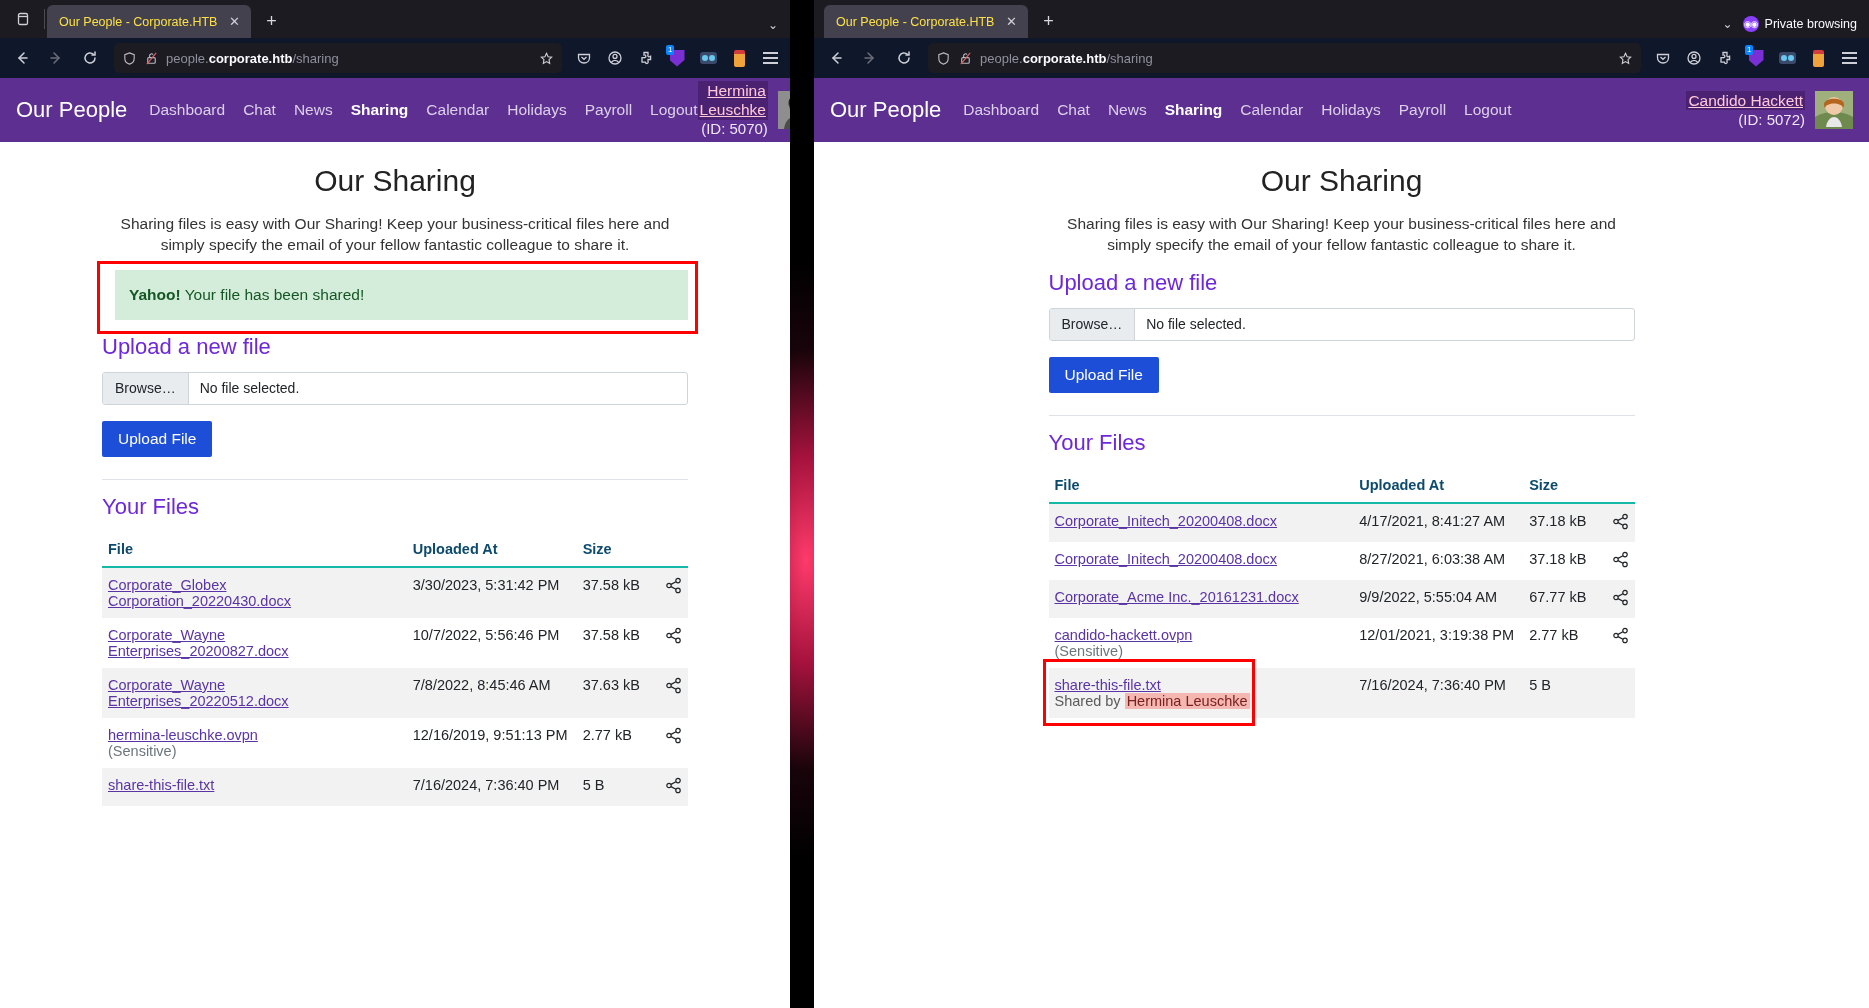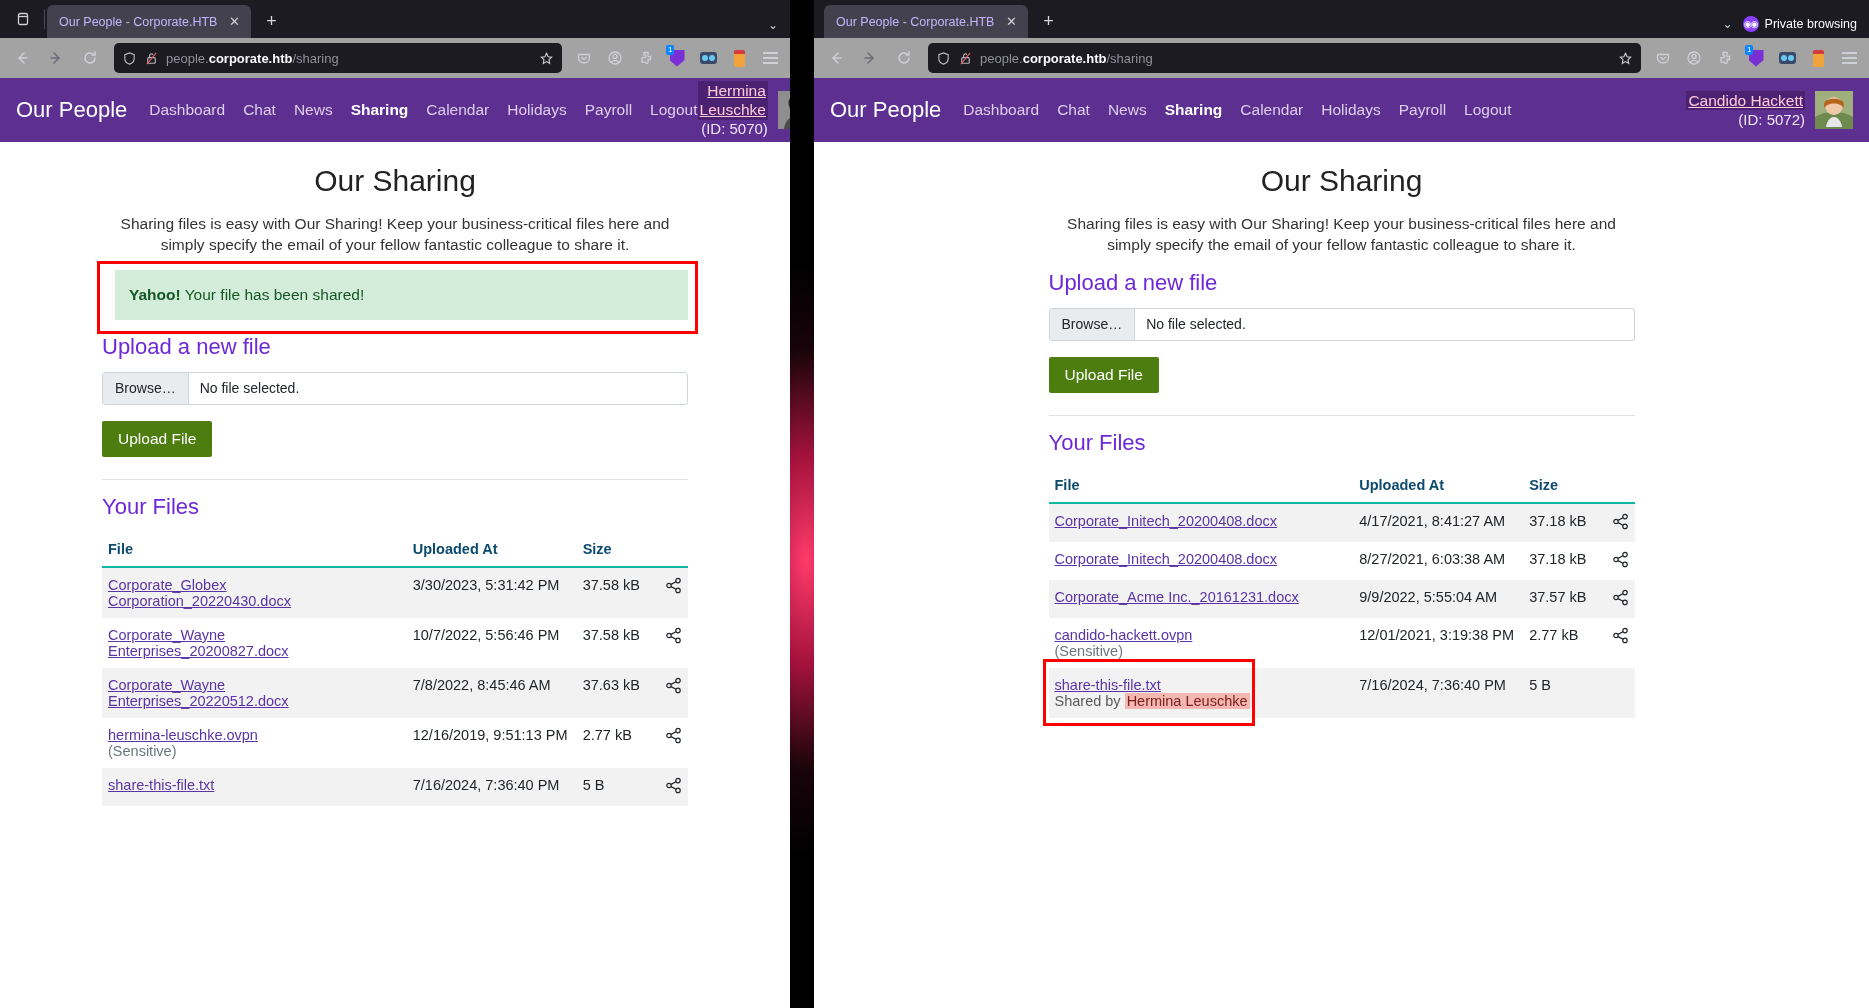--- a/index.html
+++ b/index.html
@@ -32,36 +32,36 @@
   .tabstrip { height: 38px; background: #1c1b22; display: flex; align-items: flex-end;
               padding: 0 4px; position: relative; flex: 0 0 38px; }
   .tab-tool { width: 38px; height: 38px; display: flex; align-items: center; justify-content: center; }
   .tab-tool svg { width: 16px; height: 16px; }
   .vsep { width: 1px; height: 20px; background: #4a4954; margin: 0 2px 9px 2px; }
   .tab {
     height: 33px; background: #42414d; border-radius: 6px 6px 0 0;
     display: flex; align-items: center; gap: 8px; padding: 0 8px 0 12px;
     min-width: 180px; max-width: 240px;
   }
-  .tab-title { color: #c4b5fd; font-size: 12.5px; white-space: nowrap;
+  .tab-title { color: #fde047; font-size: 12.5px; white-space: nowrap;
                overflow: hidden; text-overflow: ellipsis; }
   .tab-close { width: 18px; height: 18px; display: flex; align-items: center;
                justify-content: center; color: #cfcfd8; font-size: 13px; flex: 0 0 18px; }
   .newtab { width: 28px; height: 28px; margin: 0 0 3px 6px; display: flex;
             align-items: center; justify-content: center; color: #d8d8e0; font-size: 18px; font-weight: 300; }
   .tabstrip-right { margin-left: auto; display: flex; align-items: center; gap: 10px;
                     padding: 0 8px 6px 0; }
   .chev { color: #cfcfd8; font-size: 12px; }
   .privlabel { display: flex; align-items: center; gap: 6px; color: #fbfbfe; font-size: 12.5px; white-space: nowrap; }
   .mask-ico { width: 16px; height: 16px; border-radius: 50%; background: #8a3ffc;
               display: flex; align-items: center; justify-content: center; }
   .mask-ico span { color: #fff; font-size: 9px; letter-spacing: -1px; }
 
   
-  .navbar { height: 40px; background: #a3a3a3; display: flex; align-items: center;
+  .navbar { height: 40px; background: #0f172a; display: flex; align-items: center;
             gap: 2px; padding: 12px 6px; flex: 0 0 40px; }
   .navbtn { width: 32px; height: 30px; display: flex; align-items: center;
             justify-content: center; color: #cfcfd8; border-radius: 4px; }
   .navbtn.disabled { color: #6e6d78; }
   .navbtn svg { width: 16px; height: 16px; }
   .urlbar { flex: 1; height: 30px; background: #1c1b22; border-radius: 5px;
             display: flex; align-items: center; gap: 7px; padding: 0 8px; margin: 0 6px; }
   .url-text { flex: 1; font-size: 13px; color: #8f8f9d; white-space: nowrap; overflow: hidden; }
   .url-text b { color: #fbfbfe; font-weight: 700; }
   .url-ico { width: 15px; height: 15px; color: #b9b9c4; display: flex; align-items: center; justify-content: center; }
@@ -115,21 +115,21 @@
   .redbox { position: absolute; border: 3px solid #ff0000; pointer-events: none; }
 
   h2.sub { font-size: 22px; font-weight: 400; color: #6d28d9; margin: 14px 0 12px; }
 
   .fileinput { display: flex; border: 1px solid #ced4da; border-radius: 3px;
                height: 33px; overflow: hidden; background: #fff; }
   .browse { background: #e9ecef; border-right: 1px solid #ced4da; font-size: 14px;
             color: #212529; display: flex; align-items: center; padding: 0 12px; white-space: nowrap; }
   .nofile { display: flex; align-items: center; padding: 0 11px; font-size: 14px; color: #212529; }
 
-  .btn-upload { display: inline-block; background: #4d7c0f; color: #fff; font-size: 15.5px;
+  .btn-upload { display: inline-block; background: #1d4ed8; color: #fff; font-size: 15.5px;
                 border: none; padding: 9px 16px; margin-top: 16px; border-radius: 2px; cursor: pointer; }
 
   .hr { border-top: 1px solid #dee2e6; margin: 22px 0 0; }
 
   table.files { width: 100%; border-collapse: collapse; margin-top: 6px; }
   table.files th { text-align: left; font-size: 14.5px; color: #0c4a6e; font-weight: 700;
                    padding: 9px 6px; border-bottom: 2px solid #14b8a6; }
   table.files td { font-size: 14.5px; color: #212529; padding: 9px 6px; vertical-align: top; }
   table.files tbody tr:nth-child(odd) { background: #f2f2f2; }
   table.files a { color: #5a34a5; text-decoration: underline; word-break: break-word; }
@@ -559,21 +559,21 @@
                 <td class="col-act"><span class="share-ico"><svg viewBox="0 0 17 17" fill="none" stroke="currentColor" stroke-width="1.2">
                         <circle cx="13" cy="3.6" r="2.2"></circle>
                         <circle cx="4" cy="8.5" r="2.2"></circle>
                         <circle cx="13" cy="13.4" r="2.2"></circle>
                         <path d="M6 7.4l5-2.7M6 9.6l5 2.7"></path>
                       </svg></span></td>
               </tr>
               <tr>
                 <td><a>Corporate_Acme Inc._20161231.docx</a></td>
                 <td>9/9/2022, 5:55:04 AM</td>
-                <td>37.57 kB</td>
+                <td>67.77 kB</td>
                 <td class="col-act"><span class="share-ico"><svg viewBox="0 0 17 17" fill="none" stroke="currentColor" stroke-width="1.2">
                         <circle cx="13" cy="3.6" r="2.2"></circle>
                         <circle cx="4" cy="8.5" r="2.2"></circle>
                         <circle cx="13" cy="13.4" r="2.2"></circle>
                         <path d="M6 7.4l5-2.7M6 9.6l5 2.7"></path>
                       </svg></span></td>
               </tr>
               <tr>
                 <td>
                   <a>candido-hackett.ovpn</a>

